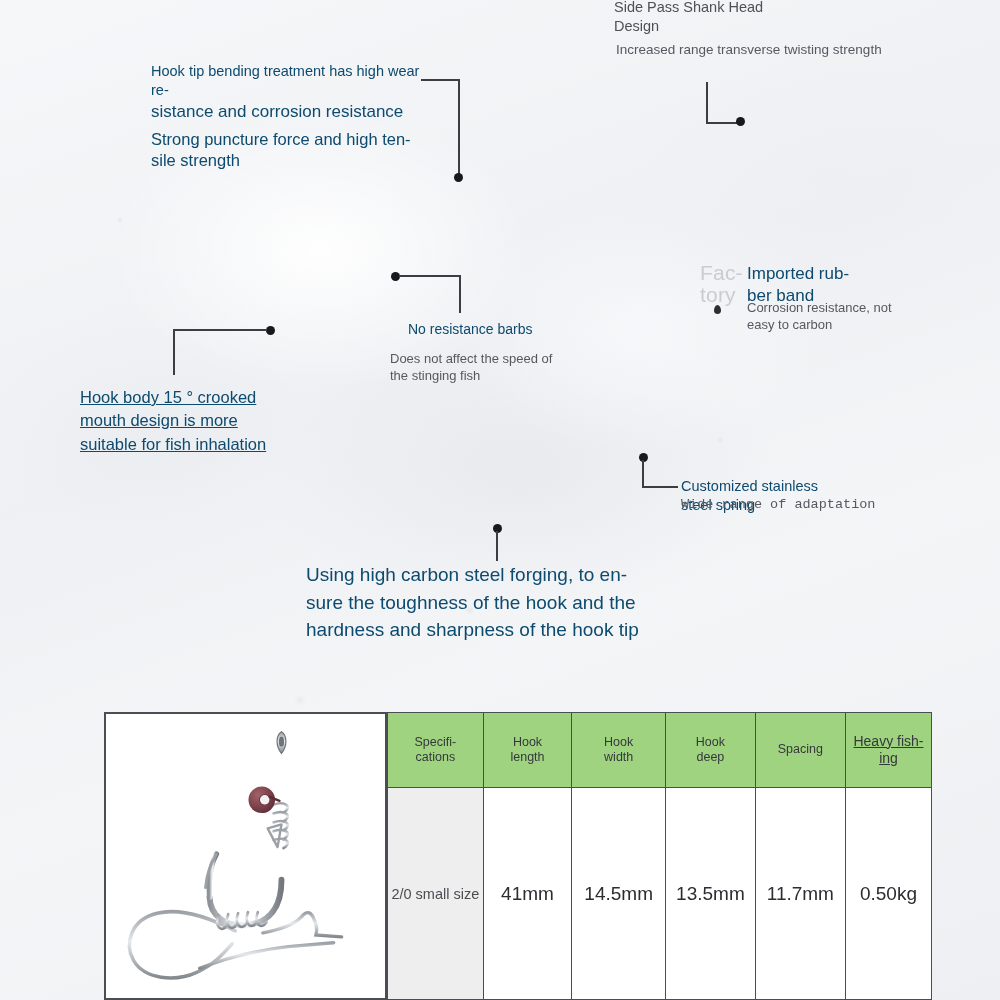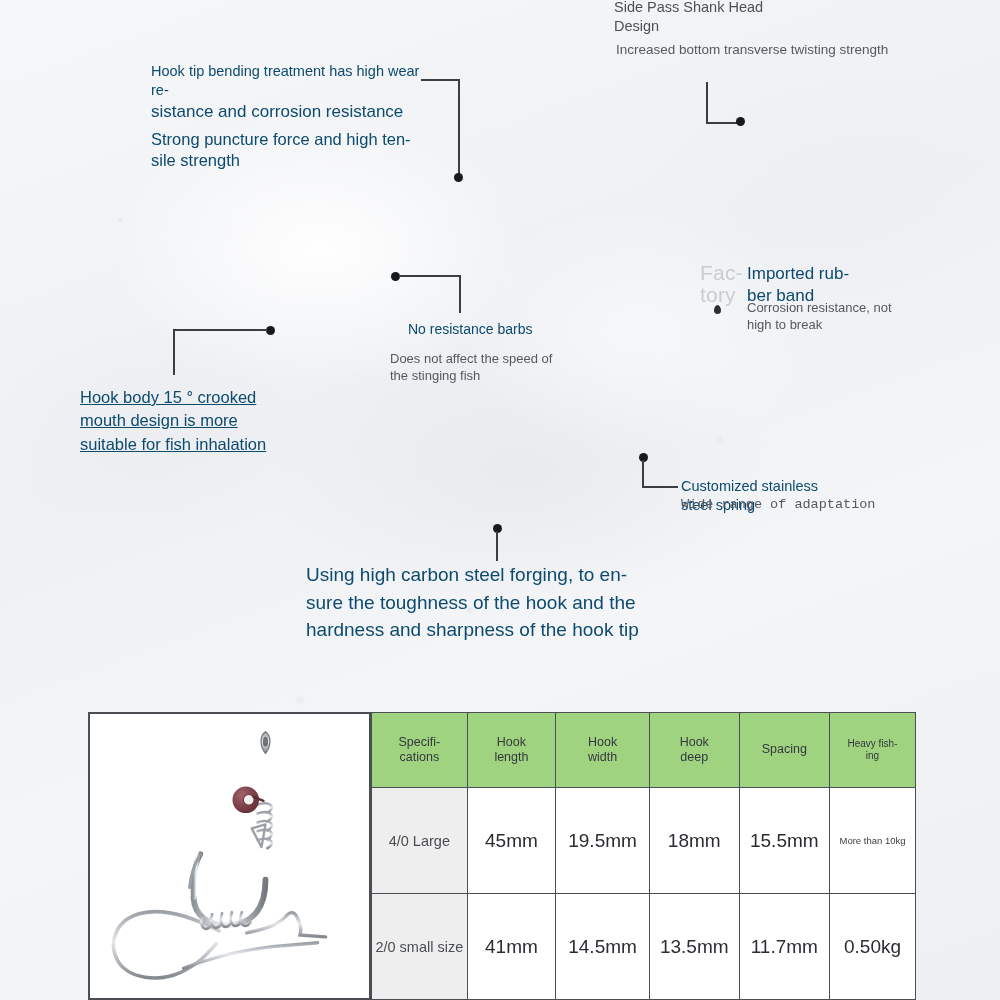--- a/index.html
+++ b/index.html
@@ -93,21 +93,21 @@
     line-height: 1.05;
     color: #c9ccd1;
     letter-spacing: 0.2px;
     white-space: pre-line;
     user-select: none;
   }
 
   
   #spec-block {
     position: absolute;
-    left: 88px;
+    left: 104px;
     top: 712px;
     width: 828px;
     height: 288px;
     display: flex;
     align-items: stretch;
   }
   #photo-panel {
     width: 283px;
     box-sizing: border-box;
     border: 2px solid #4a4d52;
@@ -139,21 +139,22 @@
   #spec-table thead th {
     background: #9fd380;
     color: #35383c;
     font-size: 12.5px;
     font-weight: normal;
     line-height: 1.24;
     height: 74px;
     white-space: pre-line;
   }
   #spec-table thead th.head-small {
-    font-size: 10px;
+    font-size: 14px;
+    text-decoration: underline;
   }
   #spec-table thead th.head-lead { text-align: center; }
   #spec-table tbody td {
     height: 71px;
     font-size: 19px;
     color: #2a2d31;
   }
   #spec-table tbody td.spec-name {
     background: #eeeeee;
     font-size: 14.5px;
@@ -177,21 +178,21 @@
 <div id="stage"></div>
 
 <div id="watermark">Fac-
 tory</div>
 
 <div class="callout" style="left:614px; top:-2px; width:300px;">
   <div class="cl-title" style="color:#4d5157; font-size:14.5px;">Side Pass Shank Head
 Design</div>
 </div>
 <div class="callout" style="left:616px; top:41px; width:320px;">
-  <div class="cl-sub" style="font-size:13.5px;">Increased bottom transverse twisting strength</div>
+  <div class="cl-sub" style="font-size:13.5px;">Increased range transverse twisting strength</div>
 </div>
 <div class="leader" style="left:706px; top:82px; width:46px; height:44px;">
   <div class="v" style="left:0; top:0; height:42px;"></div>
   <div class="h" style="left:0; top:40px; width:36px;"></div>
 </div>
 <div class="dot" style="left:736px; top:117px;"></div>
 
 <div class="callout" style="left:151px; top:62px; width:290px;">
   <div class="cl-title" style="font-size:14.5px;">Hook tip bending treatment has high wear re-</div>
 </div>
@@ -220,21 +221,21 @@
   <div class="cl-sub">Does not affect the speed of
 the stinging fish</div>
 </div>
 
 <div class="callout" style="left:747px; top:263px; width:180px;">
   <div class="cl-title" style="font-size:17px;">Imported rub-
 ber band</div>
 </div>
 <div class="callout" style="left:747px; top:300px; width:190px;">
   <div class="cl-sub" style="font-size:13px;">Corrosion resistance, not
-high to break</div>
+easy to carbon</div>
 </div>
 <div class="dot teardrop" style="left:714px; top:305px;"></div>
 
 <div class="dot" style="left:266px; top:326px;"></div>
 <div class="leader" style="left:173px; top:329px; width:96px; height:48px;">
   <div class="h" style="left:0; top:0; width:94px;"></div>
   <div class="v" style="left:0; top:0; height:46px;"></div>
 </div>
 <div class="callout" style="left:80px; top:386px; width:270px;">
   <div class="cl-title big" style="line-height:1.42;text-decoration:underline;">Hook body 15 ° crooked
@@ -344,28 +345,20 @@
 width</th>
         <th class="c-deep">Hook
 deep</th>
         <th class="c-space">Spacing</th>
         <th class="c-heavy head-small">Heavy fish-
 ing</th>
       </tr>
     </thead>
     <tbody>
       <tr>
-        <td class="spec-name">4/0 Large</td>
-        <td>45mm</td>
-        <td>19.5mm</td>
-        <td>18mm</td>
-        <td>15.5mm</td>
-        <td class="heavy-tiny">More than 10kg</td>
-      </tr>
-      <tr>
         <td class="spec-name">2/0 small size</td>
         <td>41mm</td>
         <td>14.5mm</td>
         <td>13.5mm</td>
         <td>11.7mm</td>
         <td>0.50kg</td>
       </tr>
     </tbody>
   </table>
 </div>

